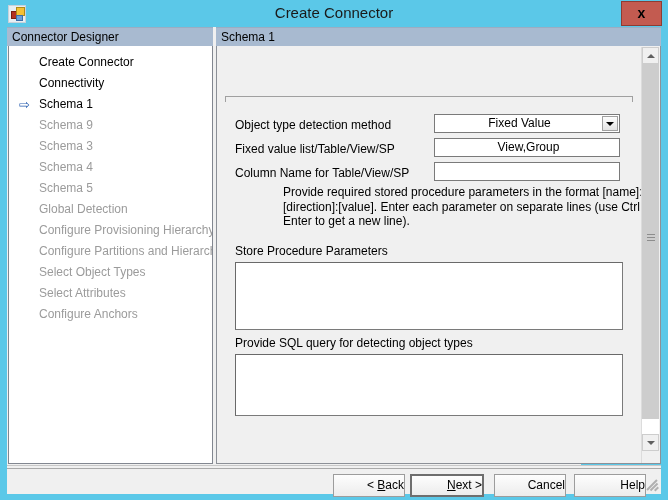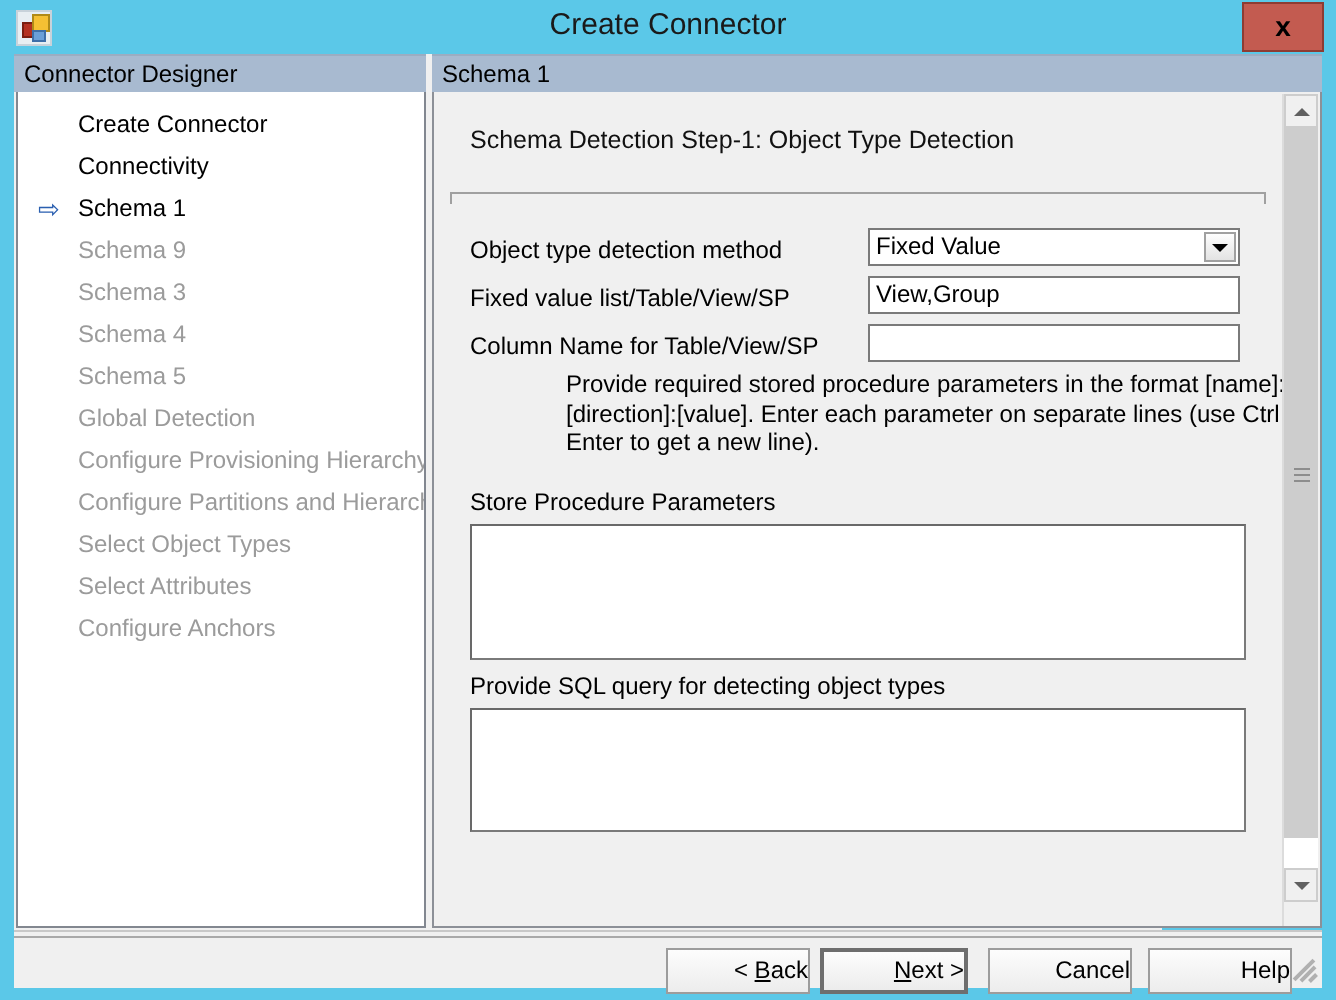--- a/index.html
+++ b/index.html
@@ -216,20 +216,21 @@
     width: 186px;
     height: 19px;
     box-sizing: border-box;
     background: #fff;
     border: 1px solid #7a7a7a;
     font-size: 12px;
     font-family: "Liberation Sans", sans-serif;
     color: #000;
     padding: 0 0 0 3px;
     line-height: 17px;
+    text-align: center;
   }
   #combo-detection {
     top: 68px;
     padding-right: 18px;
     cursor: pointer;
   }
   #combo-arrow {
     position: absolute;
     right: 1px; top: 1px;
     width: 16px; height: 15px;
@@ -438,21 +439,20 @@
           <div class="nav-item disabled"><span class="nav-arrow"></span><span>Configure Partitions and Hierarchies</span></div>
           <div class="nav-item disabled"><span class="nav-arrow"></span><span>Select Object Types</span></div>
           <div class="nav-item disabled"><span class="nav-arrow"></span><span>Select Attributes</span></div>
           <div class="nav-item disabled"><span class="nav-arrow"></span><span>Configure Anchors</span></div>
         </div>
     </div>
 
     <div id="content-panel">
       <div id="content-inner">
 
-        <div id="step-heading">Schema Detection Step-1: Object Type Detection</div>
         <div id="group-divider"></div>
 
         <div class="field-row" id="label-detection">Object type detection method</div>
         <div class="ctrl" id="combo-detection">
           <span>Fixed Value</span>
           <span id="combo-arrow">
               <i></i>
             </span>
         </div>
 

